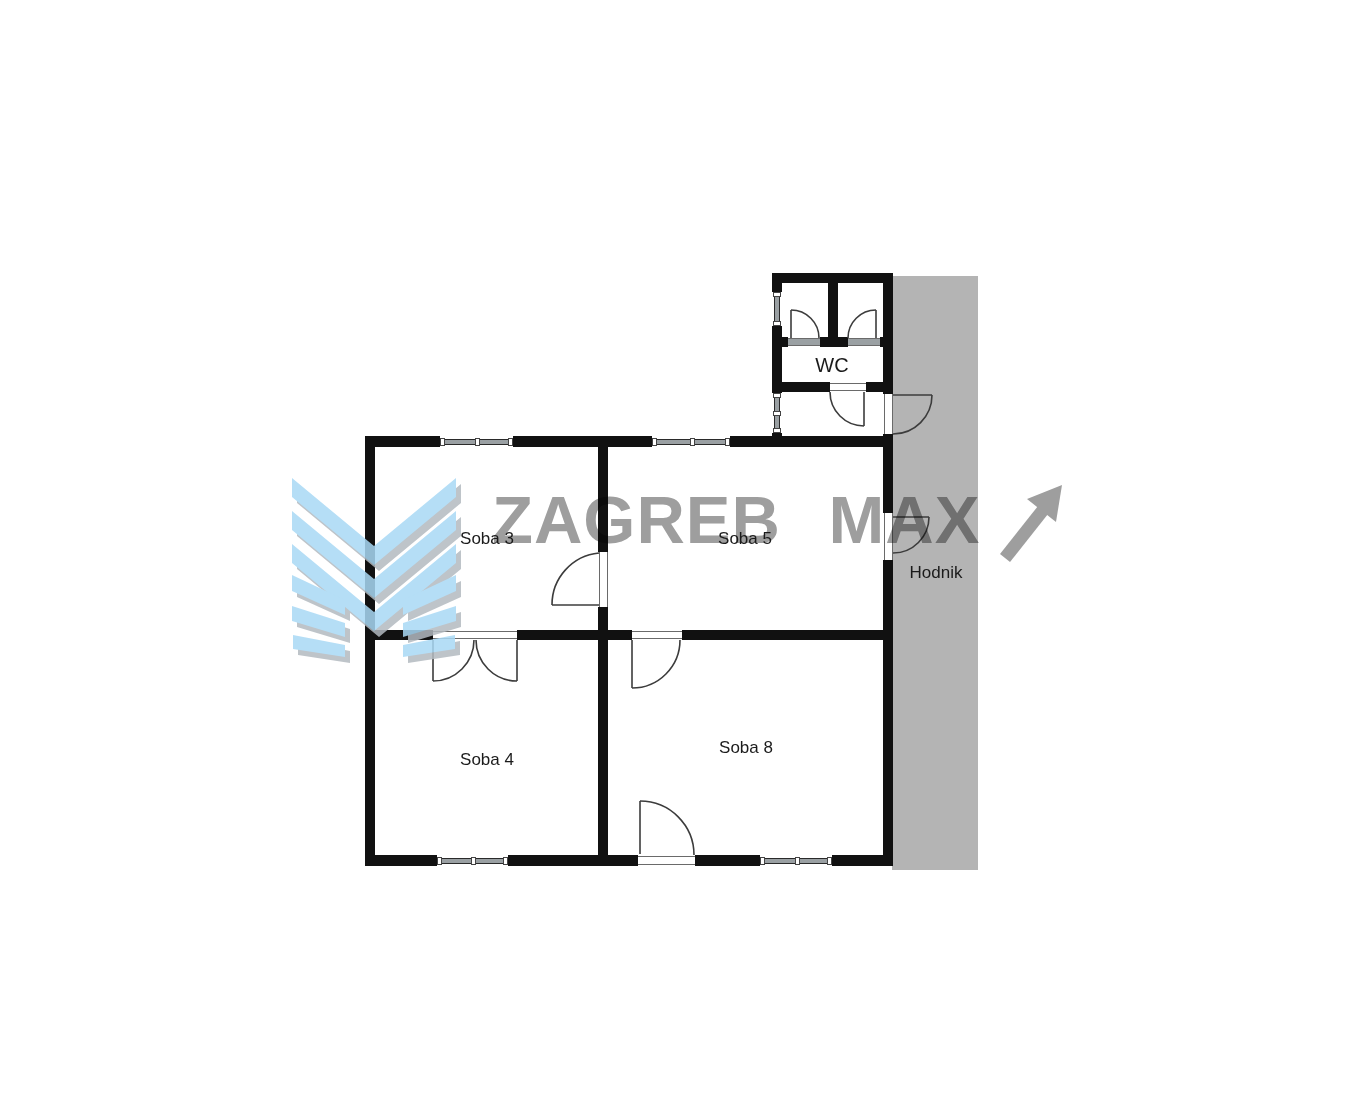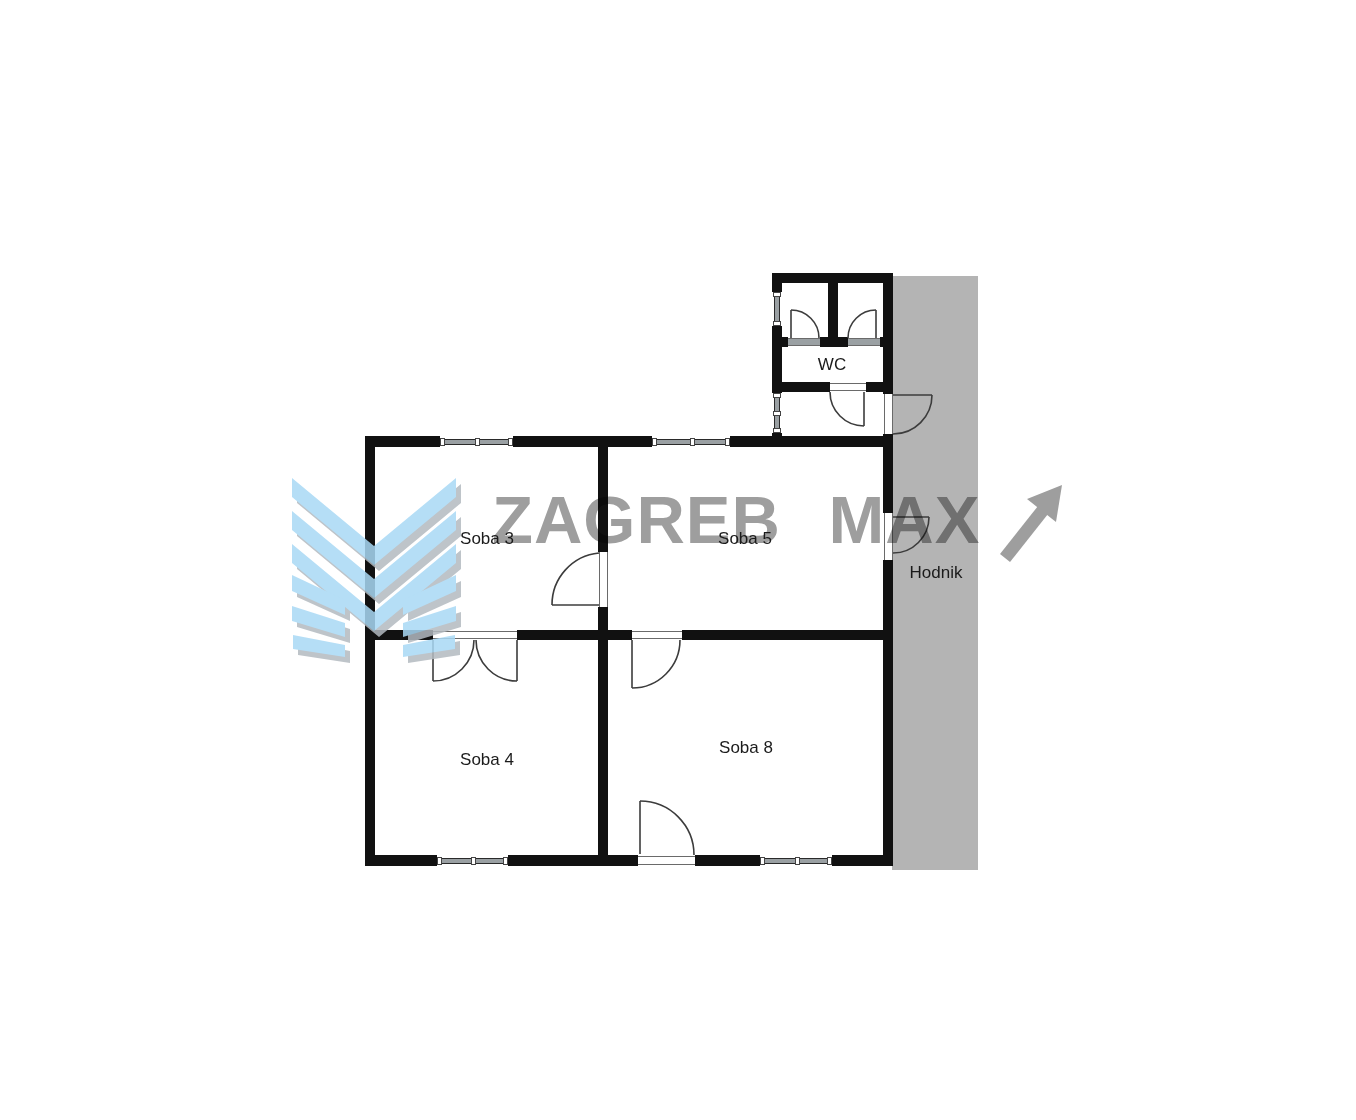--- a/index.html
+++ b/index.html
@@ -23,21 +23,21 @@
   
   .thr-h{position:absolute;background:#fff;border-top:1px solid #6a6a6a;border-bottom:1px solid #6a6a6a;z-index:3;}
   .thr-h.gray{background:#9aa0a3;}
   .thr-v{position:absolute;background:#fff;border-left:1px solid #6a6a6a;border-right:1px solid #6a6a6a;z-index:3;}
   
   #door-svg{position:absolute;left:0;top:0;z-index:4;}
   #door-svg path{stroke:#3c3c3c;stroke-width:1.6;fill:none;}
   
   .room-label{position:absolute;transform:translate(-50%,-50%);color:#1b1b1b;
               font-size:17px;z-index:8;white-space:nowrap;}
-  .room-label.wc{font-size:17px;}
+  .room-label.wc{font-size:20px;}
   
   .wm-line{position:absolute;color:var(--watermark-text,#9e9e9e);font-weight:bold;
            mix-blend-mode:multiply;z-index:6;white-space:nowrap;line-height:1;}
   #wm-line1{left:492px;top:486px;font-size:67px;letter-spacing:1px;word-spacing:28px;}
   #wm-line2{left:501px;top:566px;font-size:60px;letter-spacing:20px;}
   #wm-arrow{position:absolute;left:0;top:0;z-index:6;mix-blend-mode:multiply;}
   #logo-svg{position:absolute;left:0;top:0;z-index:7;opacity:.85;}
 </style>
 </head>
 <body>

